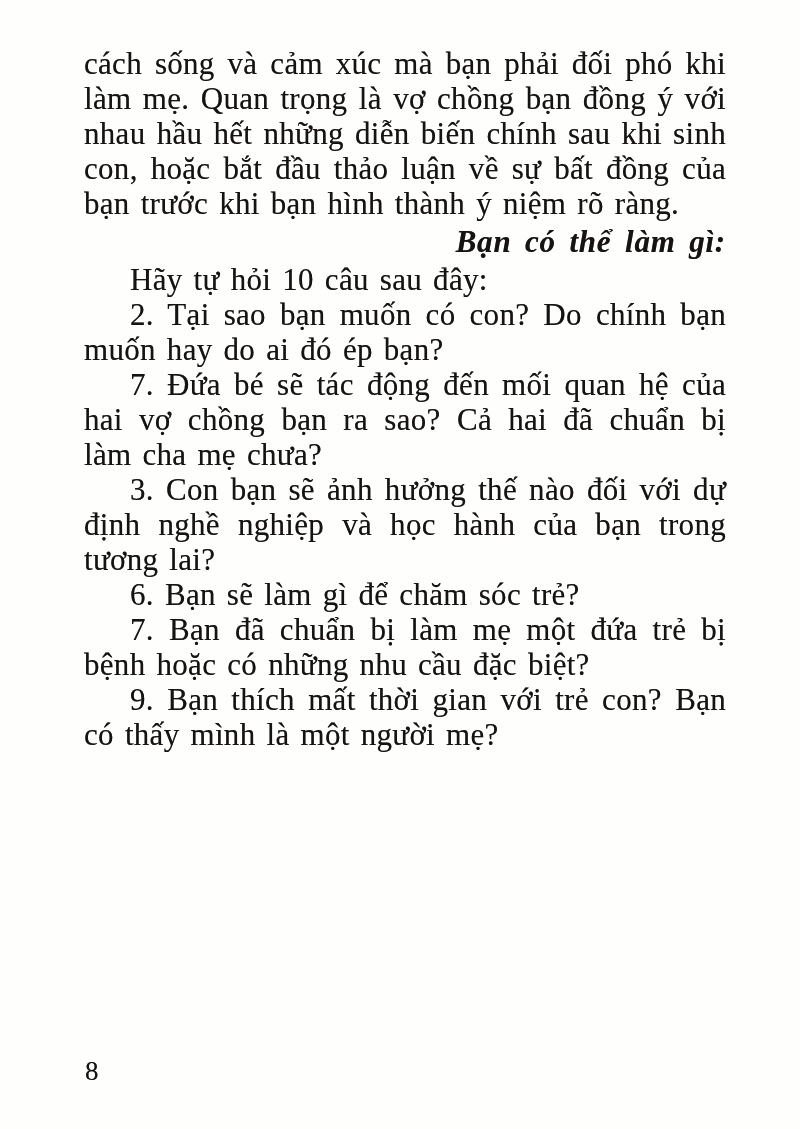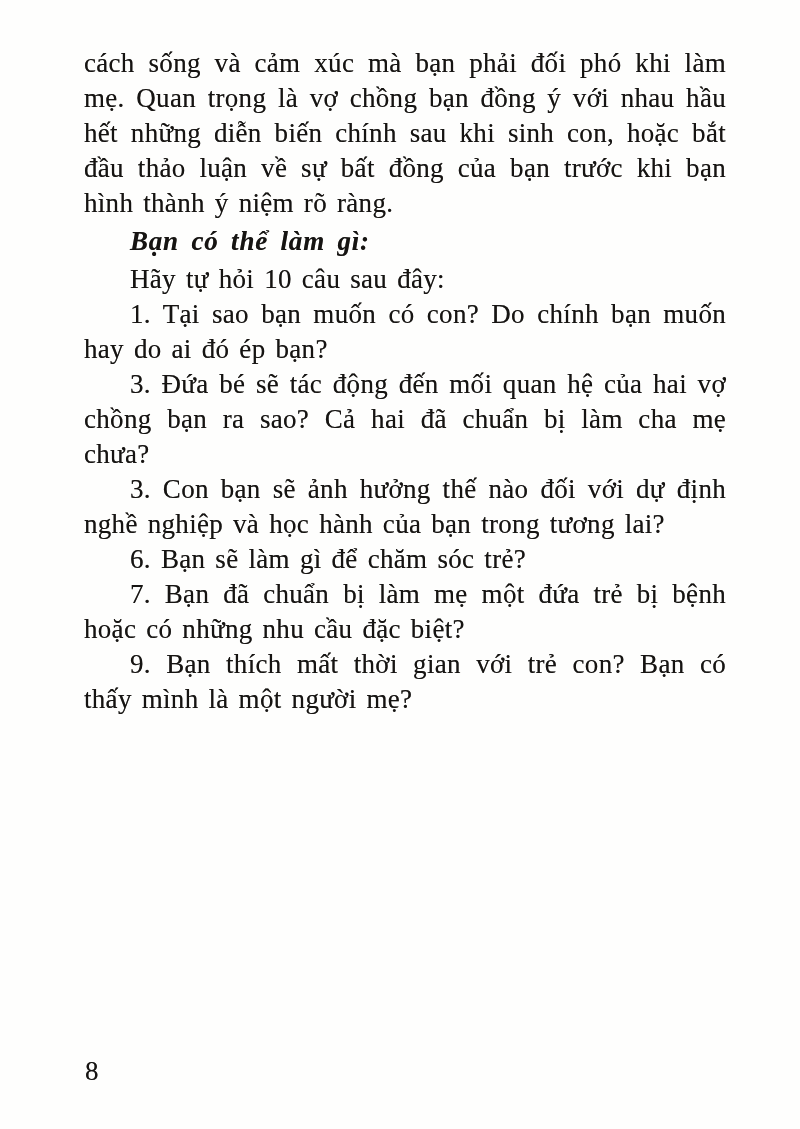--- a/index.html
+++ b/index.html
@@ -13,33 +13,33 @@
     overflow: hidden;
   }
   .text-block {
     position: absolute;
     left: 84px;
     right: 74px;
     top: 46px;
   }
   .text-block p {
     margin: 0;
-    font-size: 27px;
+    font-size: 31px;
     line-height: 35px;
     text-align: justify;
     text-indent: 46px;
     word-spacing: 3px;
     letter-spacing: 0.3px;
     text-shadow: 0 0 0.5px rgba(20,18,16,0.55);
   }
   p.continuation { text-indent: 0; }
   p.heading {
     font-weight: bold;
     font-style: italic;
-    text-align: left;
+    text-align: right;
     margin: 3px 0;
     letter-spacing: 0.8px;
     word-spacing: 5px;
     font-family: Liberation Serif, serif;
   }
   .page-number {
     position: absolute;
     left: 85px;
     bottom: 42px;
     font-size: 27px;
@@ -47,21 +47,21 @@
   }
 </style>
 </head>
 <body>
 
 <div class="sheet">
   <div class="text-block">
     <p class="continuation">cách sống và cảm xúc mà bạn phải đối phó khi làm mẹ. Quan trọng là vợ chồng bạn đồng ý với nhau hầu hết những diễn biến chính sau khi sinh con, hoặc bắt đầu thảo luận về sự bất đồng của bạn trước khi bạn hình thành ý niệm rõ ràng.</p>
     <p class="heading">Bạn có thể làm gì:</p>
     <p>Hãy tự hỏi 10 câu sau đây:</p>
-    <p>1. Tại sao bạn muốn có con? Do chính bạn muốn hay do ai đó ép bạn?</p>
-    <p>3. Đứa bé sẽ tác động đến mối quan hệ của hai vợ chồng bạn ra sao? Cả hai đã chuẩn bị làm cha mẹ chưa?</p>
+    <p>2. Tại sao bạn muốn có con? Do chính bạn muốn hay do ai đó ép bạn?</p>
+    <p>7. Đứa bé sẽ tác động đến mối quan hệ của hai vợ chồng bạn ra sao? Cả hai đã chuẩn bị làm cha mẹ chưa?</p>
     <p>3. Con bạn sẽ ảnh hưởng thế nào đối với dự định nghề nghiệp và học hành của bạn trong tương lai?</p>
     <p>6. Bạn sẽ làm gì để chăm sóc trẻ?</p>
     <p>7. Bạn đã chuẩn bị làm mẹ một đứa trẻ bị bệnh hoặc có những nhu cầu đặc biệt?</p>
     <p>9. Bạn thích mất thời gian với trẻ con? Bạn có thấy mình là một người mẹ?</p>
   </div>
   <div class="page-number">8</div>
 </div>
 
 </body></html>

